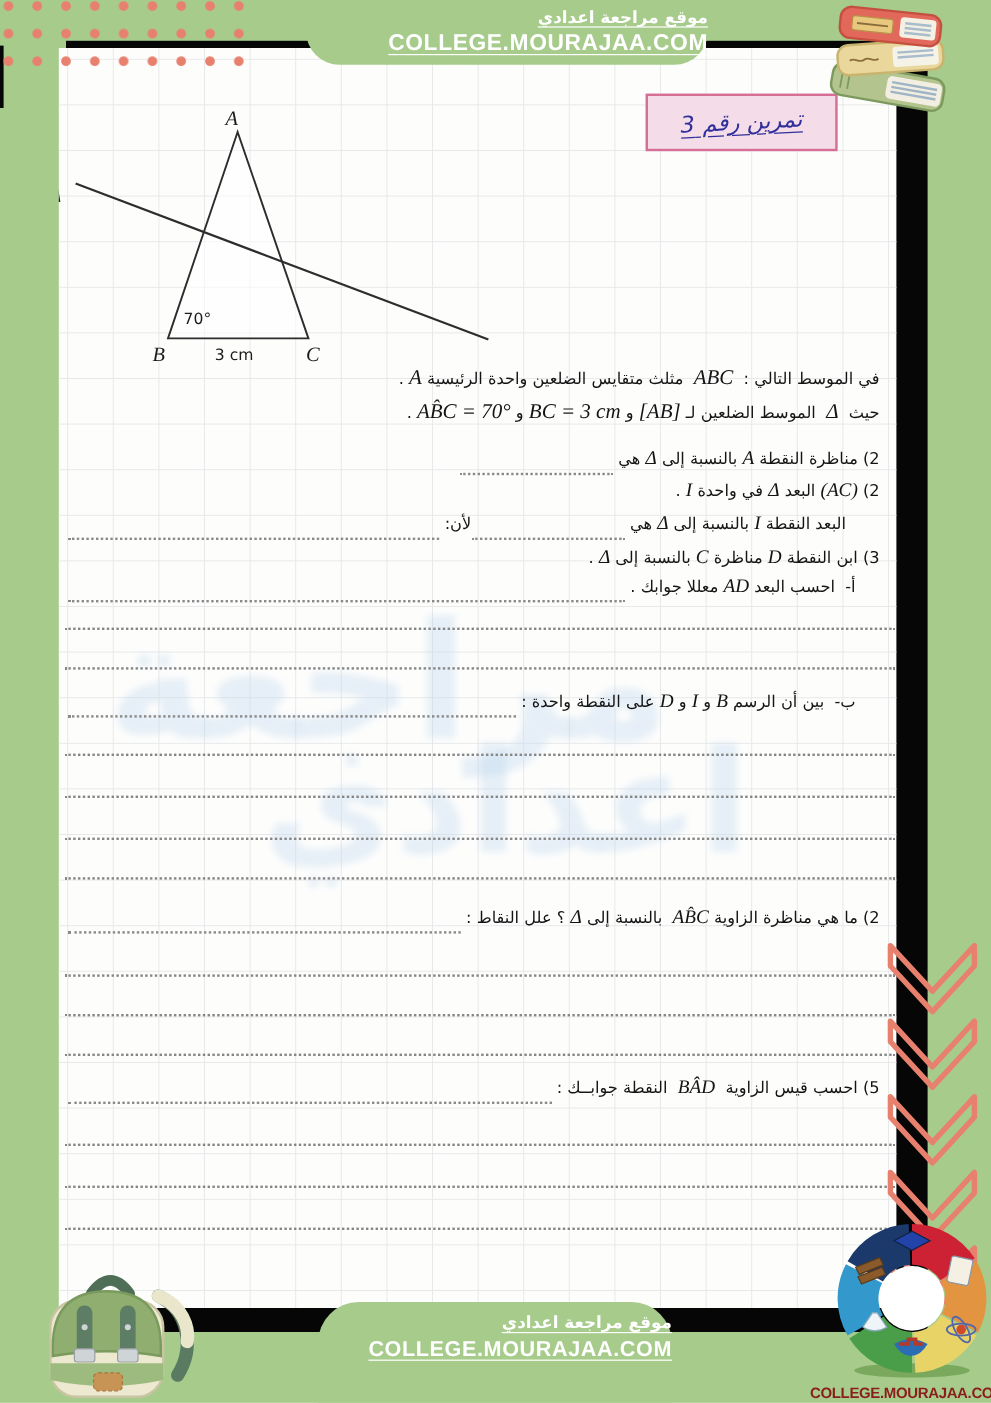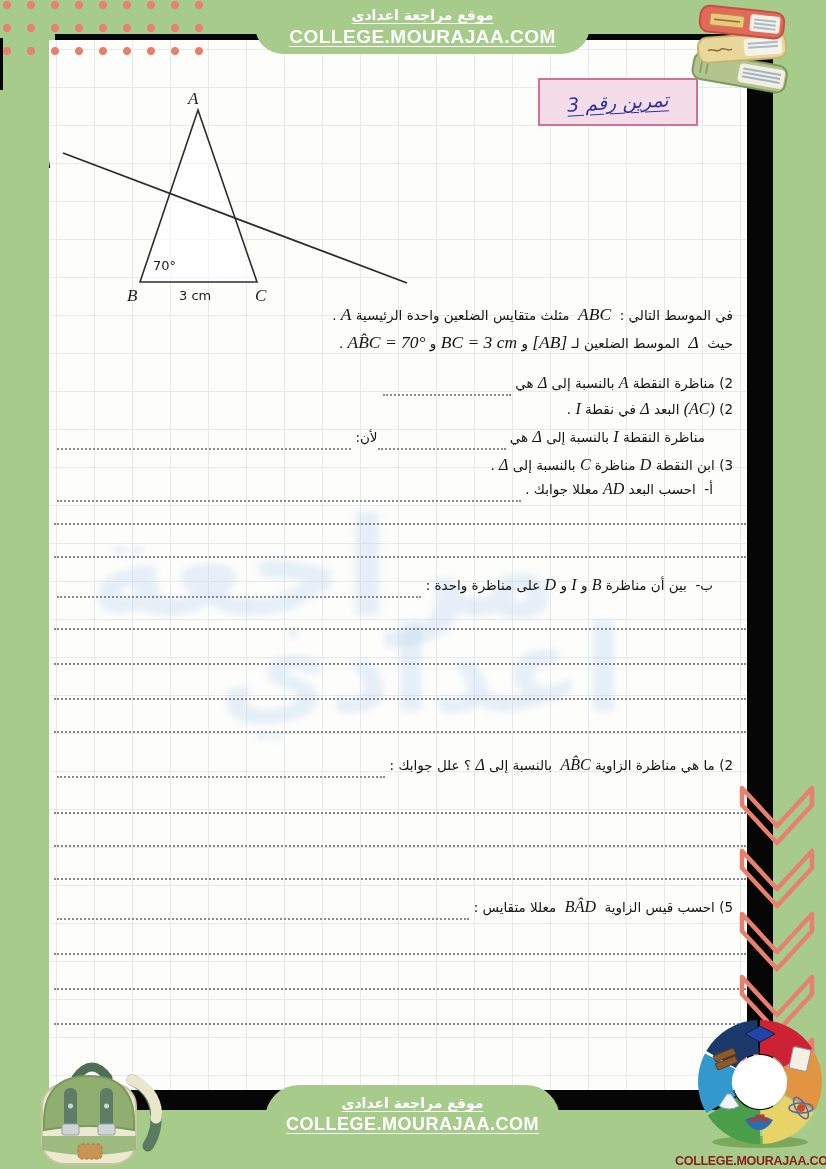--- a/index.html
+++ b/index.html
@@ -19,21 +19,21 @@
     background-size:38px 38px;background-position:7px 9px;
   }
   .edge-sliver{position:absolute;left:0;top:38px;width:3px;height:52px;background:#060606;}
   
   .dots-decor{
     position:absolute;left:2px;top:0;width:214px;height:62px;z-index:6;
     background-image:radial-gradient(circle at 5px 5px,#e8806e 3.6px,rgba(0,0,0,0) 4.4px);
     background-size:24px 23px;
   }
   
-  .badge{position:absolute;background:#a6cb8b;z-index:7;text-align:center;color:#fff;}
+  .badge{position:absolute;background:#a6cb8b;z-index:7;text-align:right;color:#fff;}
   .badge .ar{font-weight:bold;font-size:14px;text-decoration:underline;text-underline-offset:3px;margin-top:7px;}
   .badge .dom{font-family:"Liberation Sans",sans-serif;font-weight:bold;font-size:19px;letter-spacing:.5px;text-decoration:underline;text-underline-offset:3px;margin-top:3px;}
   .badge-top{left:255px;top:0;width:335px;height:54px;border-radius:0 0 28px 28px;}
   .badge-bottom{left:265px;top:1085px;width:295px;height:84px;border-radius:34px 34px 0 0;}
   .badge-bottom .ar{margin-top:10px;}
   .badge-bottom .dom{font-size:18px;}
   
   .title-box{
     position:absolute;left:489px;top:38px;width:156px;height:44px;z-index:5;
     background:#f5dce9;border:2px solid #d66f95;
@@ -114,27 +114,27 @@
   <div class="rule" style="top:772px"></div>
   <div class="rule" style="top:805px"></div>
   <div class="rule" style="top:838px"></div>
   <div class="rule" style="top:913px"></div>
   <div class="rule" style="top:948px"></div>
   <div class="rule" style="top:983px"></div>
 
   <div class="qline intro" style="top:264px"><span>في الموسط التالي :  </span><span class="math">ABC</span><span>  مثلث متقايس الضلعين واحدة الرئيسية </span><span class="math">A</span><span> .</span></div>
   <div class="qline intro" style="top:292px"><span>حيث  </span><span class="math">Δ</span><span>  الموسط الضلعين لـ </span><span class="math">[AB]</span><span> و </span><span class="math">BC = 3 cm</span><span> و </span><span class="math">AB̂C = 70°</span><span> .</span></div>
   <div class="qline" style="top:334px"><span>2) مناظرة النقطة </span><span class="math">A</span><span> بالنسبة إلى </span><span class="math">Δ</span><span> هي </span><span class="dots fixed"></span></div>
-  <div class="qline" style="top:360px"><span>2) </span><span class="math">(AC)</span><span> البعد </span><span class="math">Δ</span><span> في نقطة </span><span class="math">I</span><span> .</span></div>
-  <div class="qline indent1" style="top:388px"><span>مناظرة النقطة </span><span class="math">I</span><span> بالنسبة إلى </span><span class="math">Δ</span><span> هي </span><span class="dots fixed"></span><span>لأن: </span><span class="dots grow"></span></div>
+  <div class="qline" style="top:360px"><span>2) </span><span class="math">(AC)</span><span> البعد </span><span class="math">Δ</span><span> في واحدة </span><span class="math">I</span><span> .</span></div>
+  <div class="qline indent1" style="top:388px"><span>البعد النقطة </span><span class="math">I</span><span> بالنسبة إلى </span><span class="math">Δ</span><span> هي </span><span class="dots fixed"></span><span>لأن: </span><span class="dots grow"></span></div>
   <div class="qline" style="top:416px"><span>3) ابن النقطة </span><span class="math">D</span><span> مناظرة </span><span class="math">C</span><span> بالنسبة إلى </span><span class="math">Δ</span><span> .</span></div>
   <div class="qline indent2" style="top:440px"><span>أ-  احسب البعد </span><span class="math">AD</span><span> معللا جوابك . </span><span class="dots grow"></span></div>
-  <div class="qline indent2" style="top:536px"><span>ب-  بين أن مناظرة </span><span class="math">B</span><span> و </span><span class="math">I</span><span> و </span><span class="math">D</span><span> على مناظرة واحدة : </span><span class="dots grow"></span></div>
-  <div class="qline" style="top:716px"><span>2) ما هي مناظرة الزاوية </span><span class="math">AB̂C</span><span>  بالنسبة إلى </span><span class="math">Δ</span><span> ؟ علل جوابك : </span><span class="dots grow"></span></div>
-  <div class="qline" style="top:858px"><span>5) احسب قيس الزاوية  </span><span class="math">BÂD</span><span>  معللا متقايس : </span><span class="dots grow"></span></div>
+  <div class="qline indent2" style="top:536px"><span>ب-  بين أن الرسم </span><span class="math">B</span><span> و </span><span class="math">I</span><span> و </span><span class="math">D</span><span> على النقطة واحدة : </span><span class="dots grow"></span></div>
+  <div class="qline" style="top:716px"><span>2) ما هي مناظرة الزاوية </span><span class="math">AB̂C</span><span>  بالنسبة إلى </span><span class="math">Δ</span><span> ؟ علل النقاط : </span><span class="dots grow"></span></div>
+  <div class="qline" style="top:858px"><span>5) احسب قيس الزاوية  </span><span class="math">BÂD</span><span>  النقطة جوابــك : </span><span class="dots grow"></span></div>
 </div>
 
 <div class="dots-decor"></div>
 
 <div class="badge badge-top">
   <div class="ar">موقع مراجعة اعدادي</div>
   <div class="dom">COLLEGE.MOURAJAA.COM</div>
 </div>
 
 <svg class="books" width="114" height="104" viewBox="0 0 114 104">

